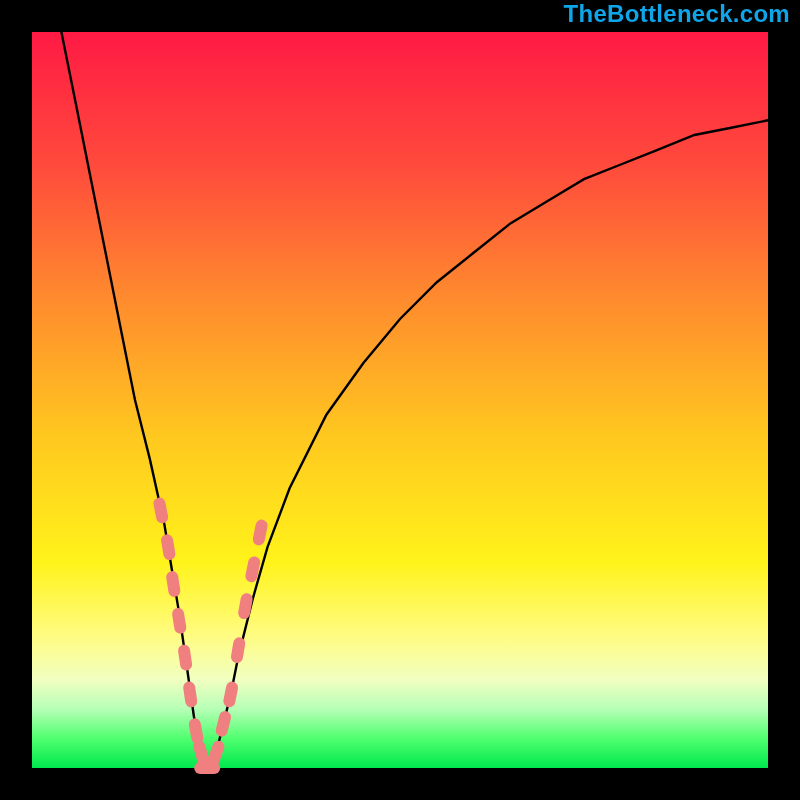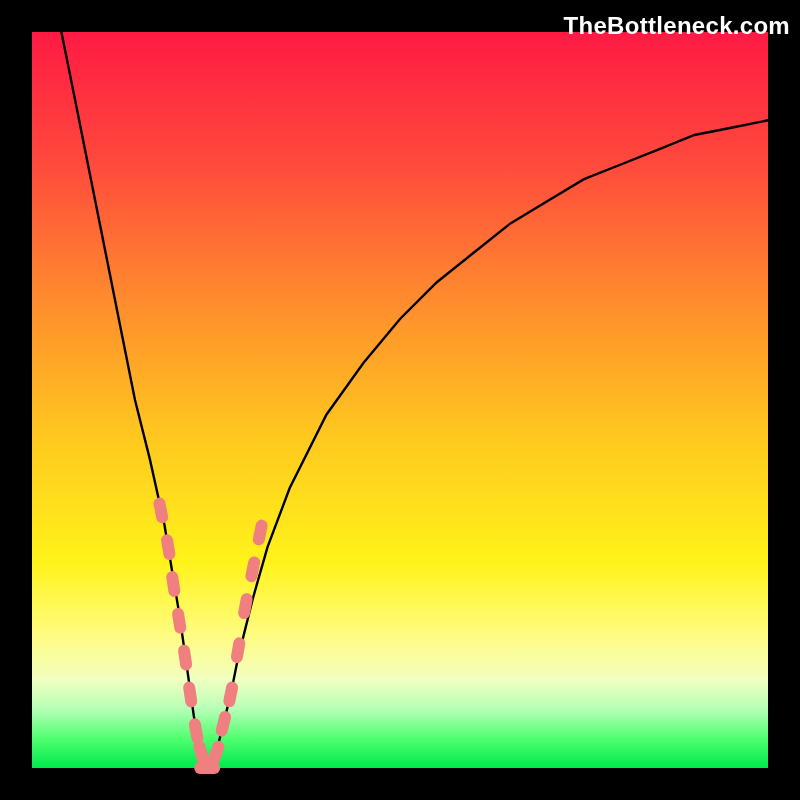--- a/index.html
+++ b/index.html
@@ -26,23 +26,23 @@
       #fff31a 72%,
       #fffc82 82%,
       #f1ffc0 88%,
       #b6ffb6 92%,
       #4fff6f 96%,
       #00e84e 100%
     );
   }
   .watermark {
     position: absolute;
-    top: 12px;
+    top: 0;
     right: 10px;
-    color: #ffffff;
+    color: #0ea5e9;
     font-size: 24px;
     font-weight: 600;
     letter-spacing: 0.3px;
     z-index: 10;
   }
   svg.plot {
     position: absolute;
     left: 0;
     top: 0;
     width: 800px;

